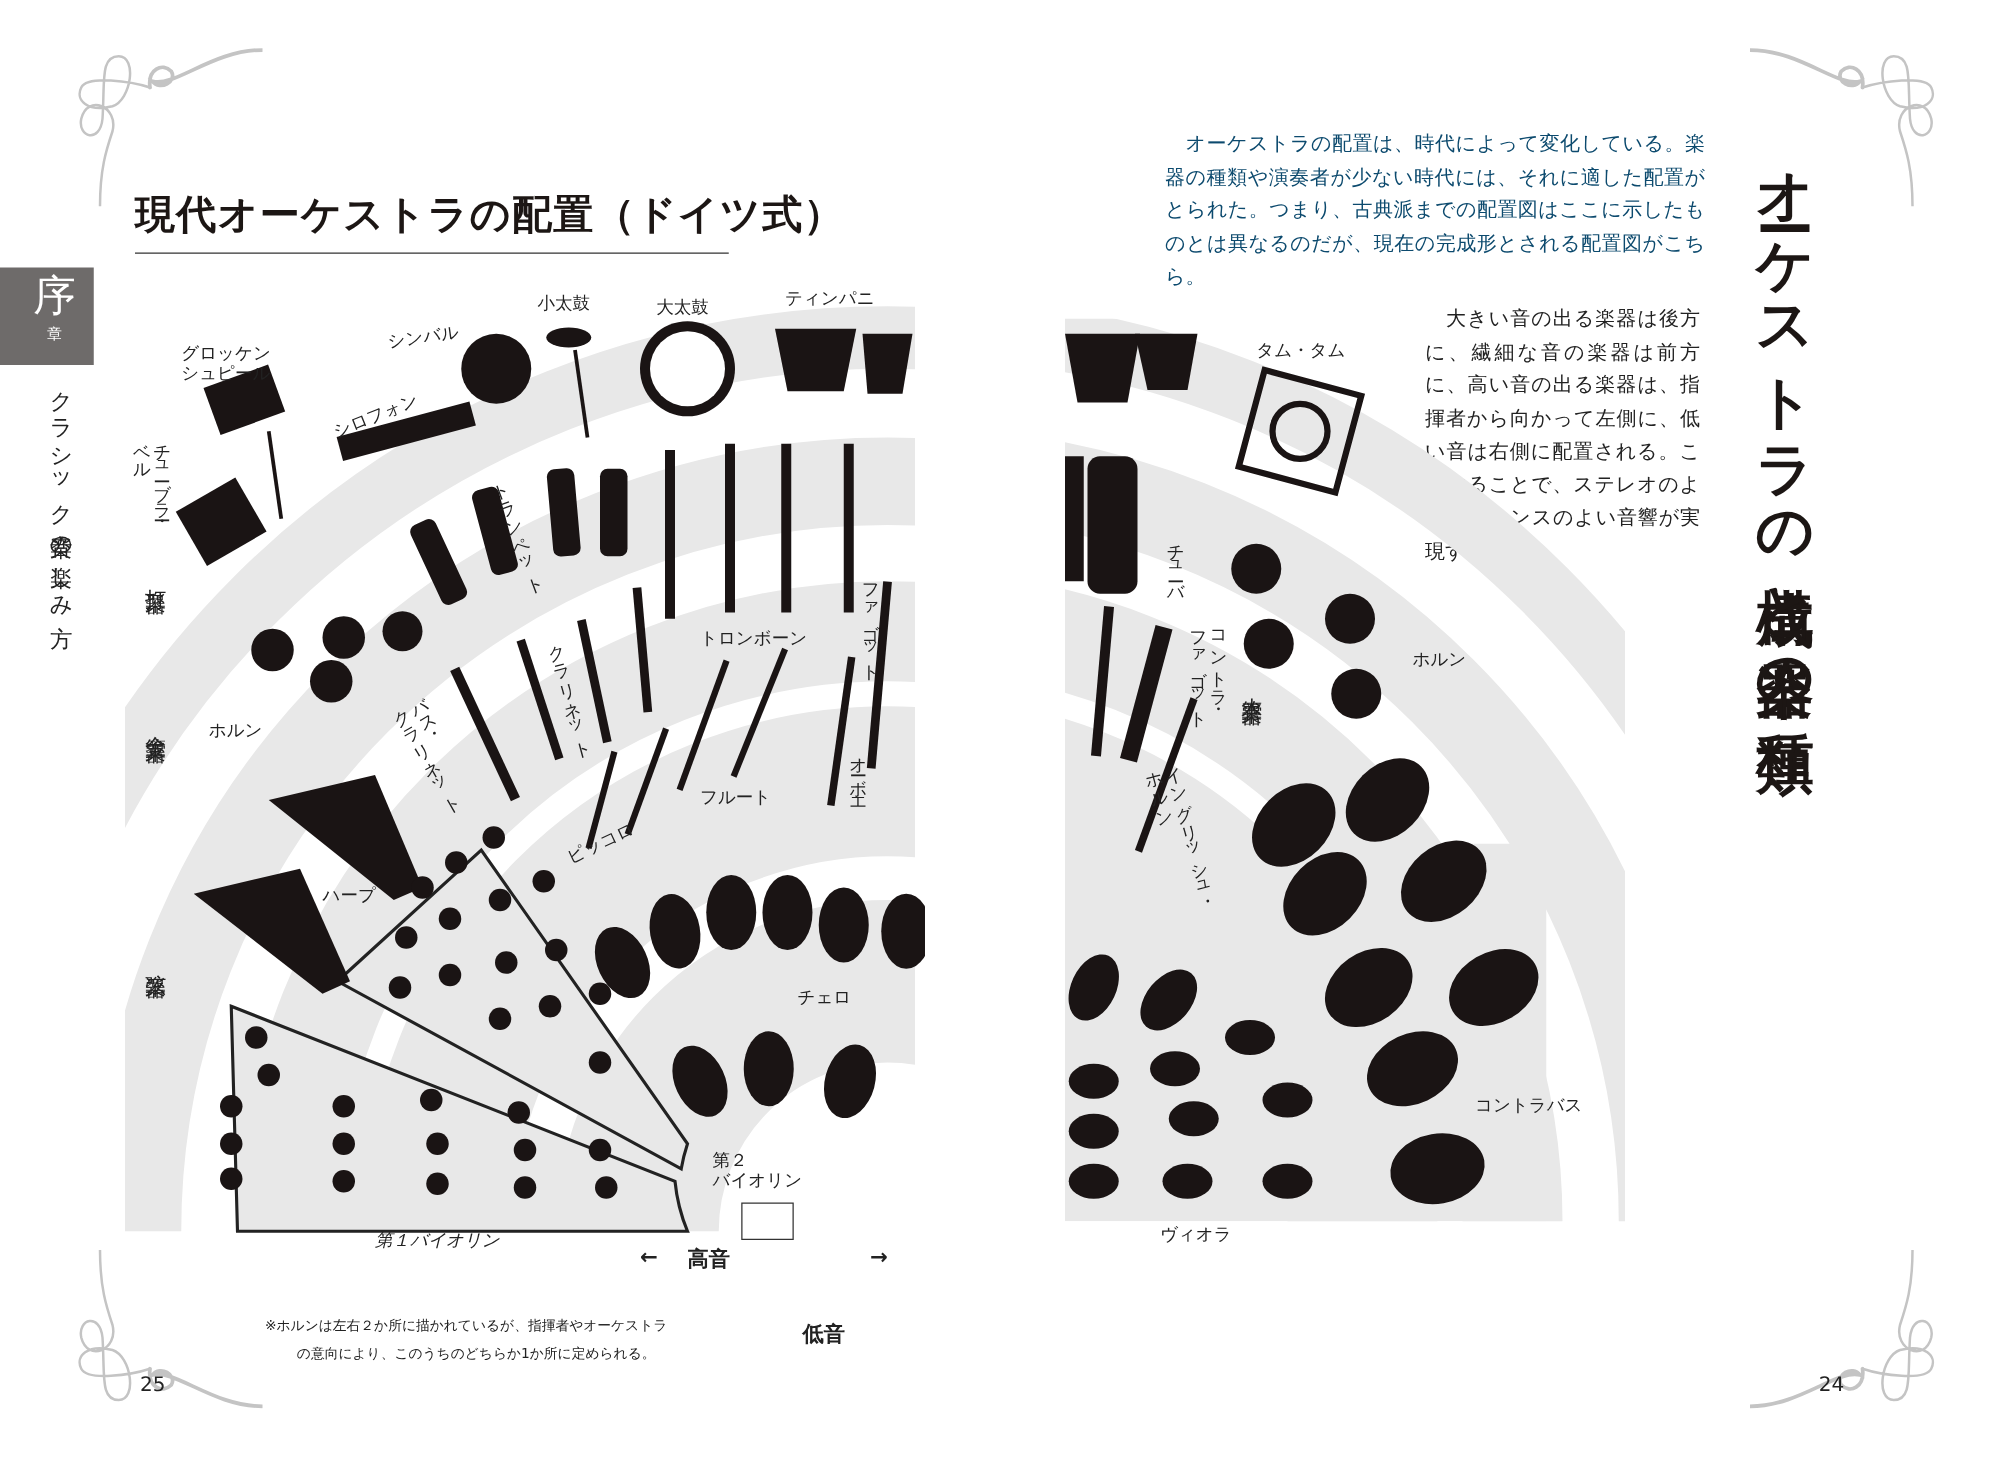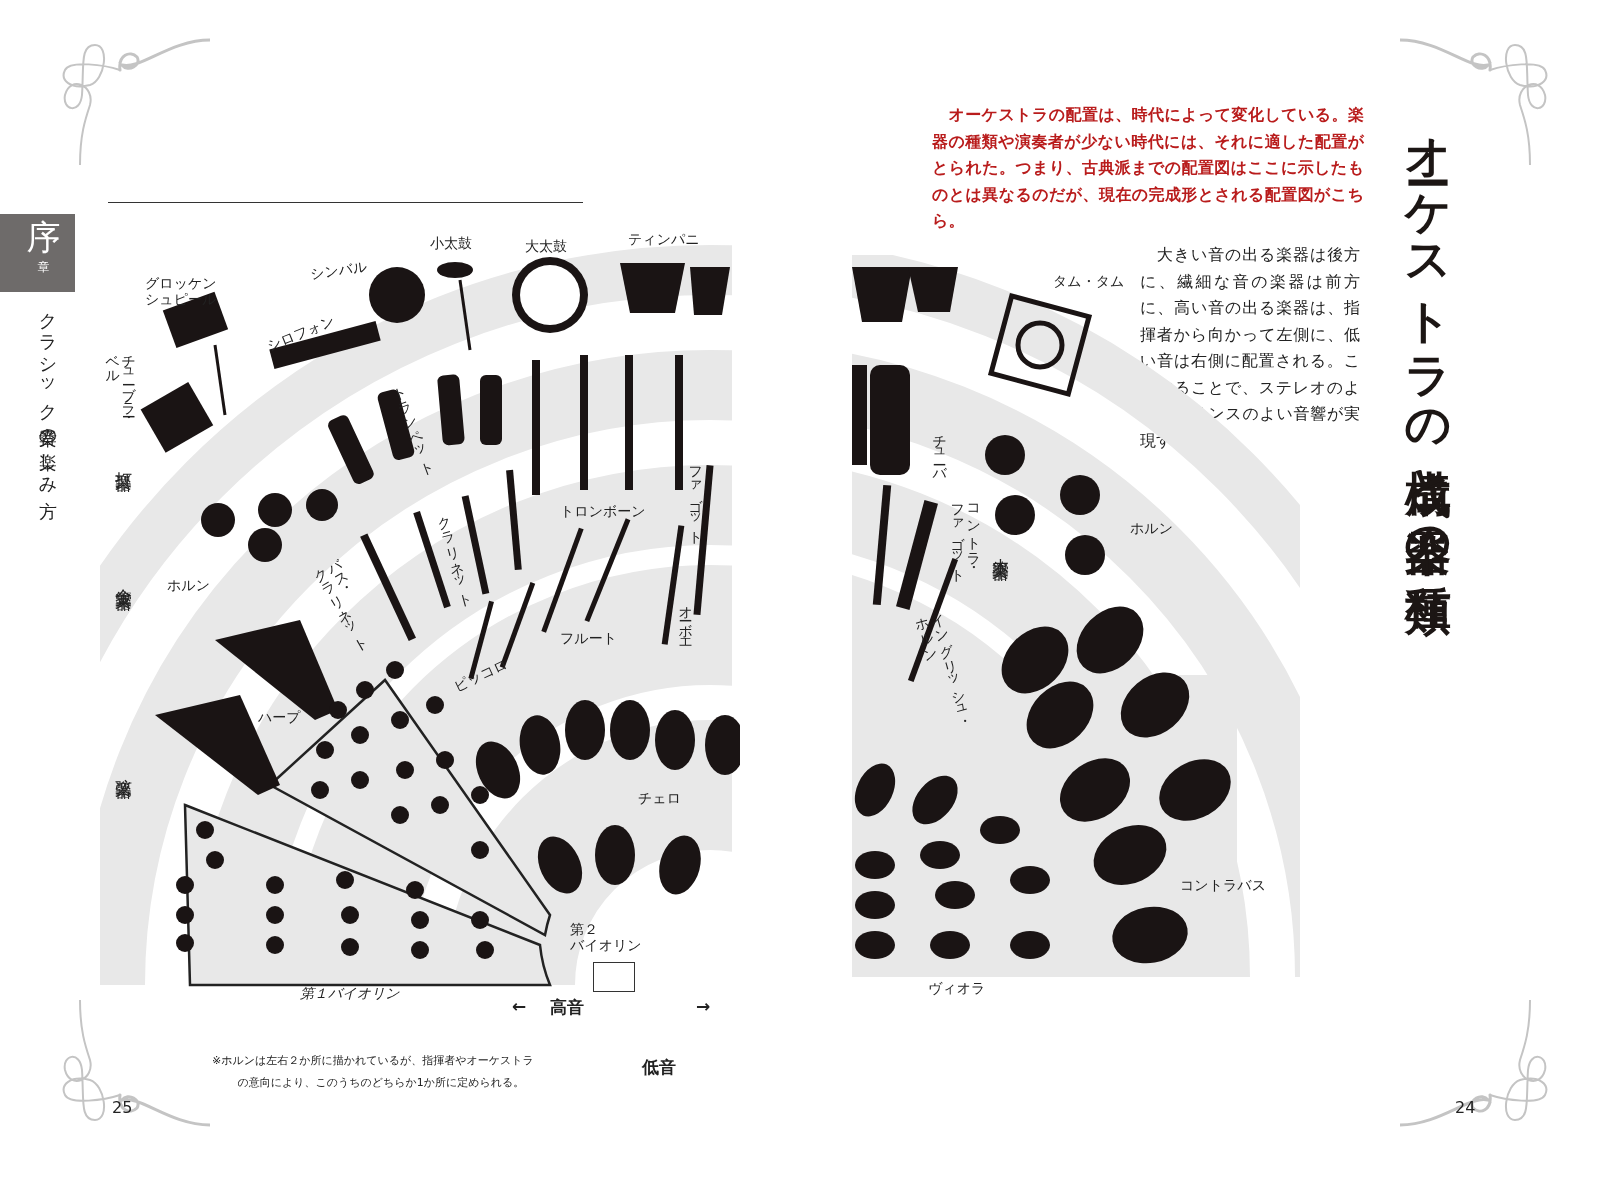--- a/index.html
+++ b/index.html
@@ -42,21 +42,21 @@
   .sect { position: absolute; font-size: 17px; color: #222; writing-mode: vertical-rl; letter-spacing: 2px; }
 
   .pitch { position: absolute; font-size: 17px; font-weight: bold; color: #222; }
   .conductor-box { position: absolute; left: 593px; top: 962px; width: 42px; height: 30px; border: 1.5px solid #333; background: #fff; }
 
   .footnote { position: absolute; left: 212px; top: 1050px; font-size: 11px; line-height: 22px; color: #222; text-align: center; }
   .footnote .l2 { padding-left: 16px; display: block; }
   .page-number { position: absolute; top: 1098px; font-size: 16px; color: #222; }
 
   
-  .body-text-1 { position: absolute; left: 932px; top: 102px; width: 432px; font-size: 16px; line-height: 26.5px; color: #b91c1c; text-align: justify; font-weight: bold; }
+  .body-text-1 { position: absolute; left: 932px; top: 102px; width: 432px; font-size: 16px; line-height: 26.5px; color: #0c4a6e; text-align: justify; }
   .body-text-2 { position: absolute; left: 1140px; top: 242px; width: 220px; font-size: 16px; line-height: 26.5px; color: #222; text-align: justify; }
   .indent { display: inline-block; width: 1em; }
   .page-title-vert {
     position: absolute; left: 1398px; top: 105px; writing-mode: vertical-rl;
     font-family: "DejaVu Serif", serif; font-weight: bold; font-size: 46px; letter-spacing: 2px; color: #1c1614;
   }
 </style>
 </head>
 <body>
 
@@ -78,20 +78,21 @@
     </g>
       </svg>
   </div>
 
   <div class="chapter-tab">
     <span class="big">序</span>
     <span class="small">章</span>
   </div>
   <div class="chapter-name">クラシック音楽の楽しみ方</div>
 
+  <div class="diagram-title">現代オーケストラの配置（ドイツ式）</div>
   <div class="title-rule"></div>
 
   <div class="diagram">
     <svg width="640" height="800" viewBox="0 0 640 800">
       <defs>
         <clipPath id="lclip">
             <rect x="0" y="0" width="632" height="760"></rect>
           </clipPath>
       </defs>
       <g clip-path="url(#lclip)" fill="none" stroke="#e8e8e8">
@@ -312,21 +313,21 @@
           <ellipse cx="150" cy="575" rx="20" ry="14"></ellipse>
         <ellipse cx="25" cy="650" rx="20" ry="14"></ellipse>
           <ellipse cx="105" cy="640" rx="20" ry="14"></ellipse>
           <ellipse cx="180" cy="625" rx="20" ry="14"></ellipse>
         <ellipse cx="25" cy="690" rx="20" ry="14"></ellipse>
           <ellipse cx="100" cy="690" rx="20" ry="14"></ellipse>
           <ellipse cx="180" cy="690" rx="20" ry="14"></ellipse>
       </g>
     </g>
   </svg>
-  <span class="lbl" style="left:155px;top:18px;margin-left:48px;">タム・タム</span>
+  <span class="lbl" style="left:155px;top:18px;">タム・タム</span>
   <span class="lbl v" style="left:82px;top:170px;">チューバ</span>
   <span class="lbl v" style="left:100px;top:240px;white-space:pre;">コントラ・
 ファゴット</span>
   <span class="sect" style="left:140px;top:290px;">木管楽器</span>
   <span class="lbl v" style="left:75px;top:350px;white-space:pre;transform:rotate(-15deg);">イングリッシュ・
 ホルン</span>
   <span class="lbl" style="left:280px;top:265px;">ホルン</span>
   <span class="lbl" style="left:330px;top:622px;">コントラバス</span>
   <span class="lbl" style="left:78px;top:725px;">ヴィオラ</span>
 </div>

